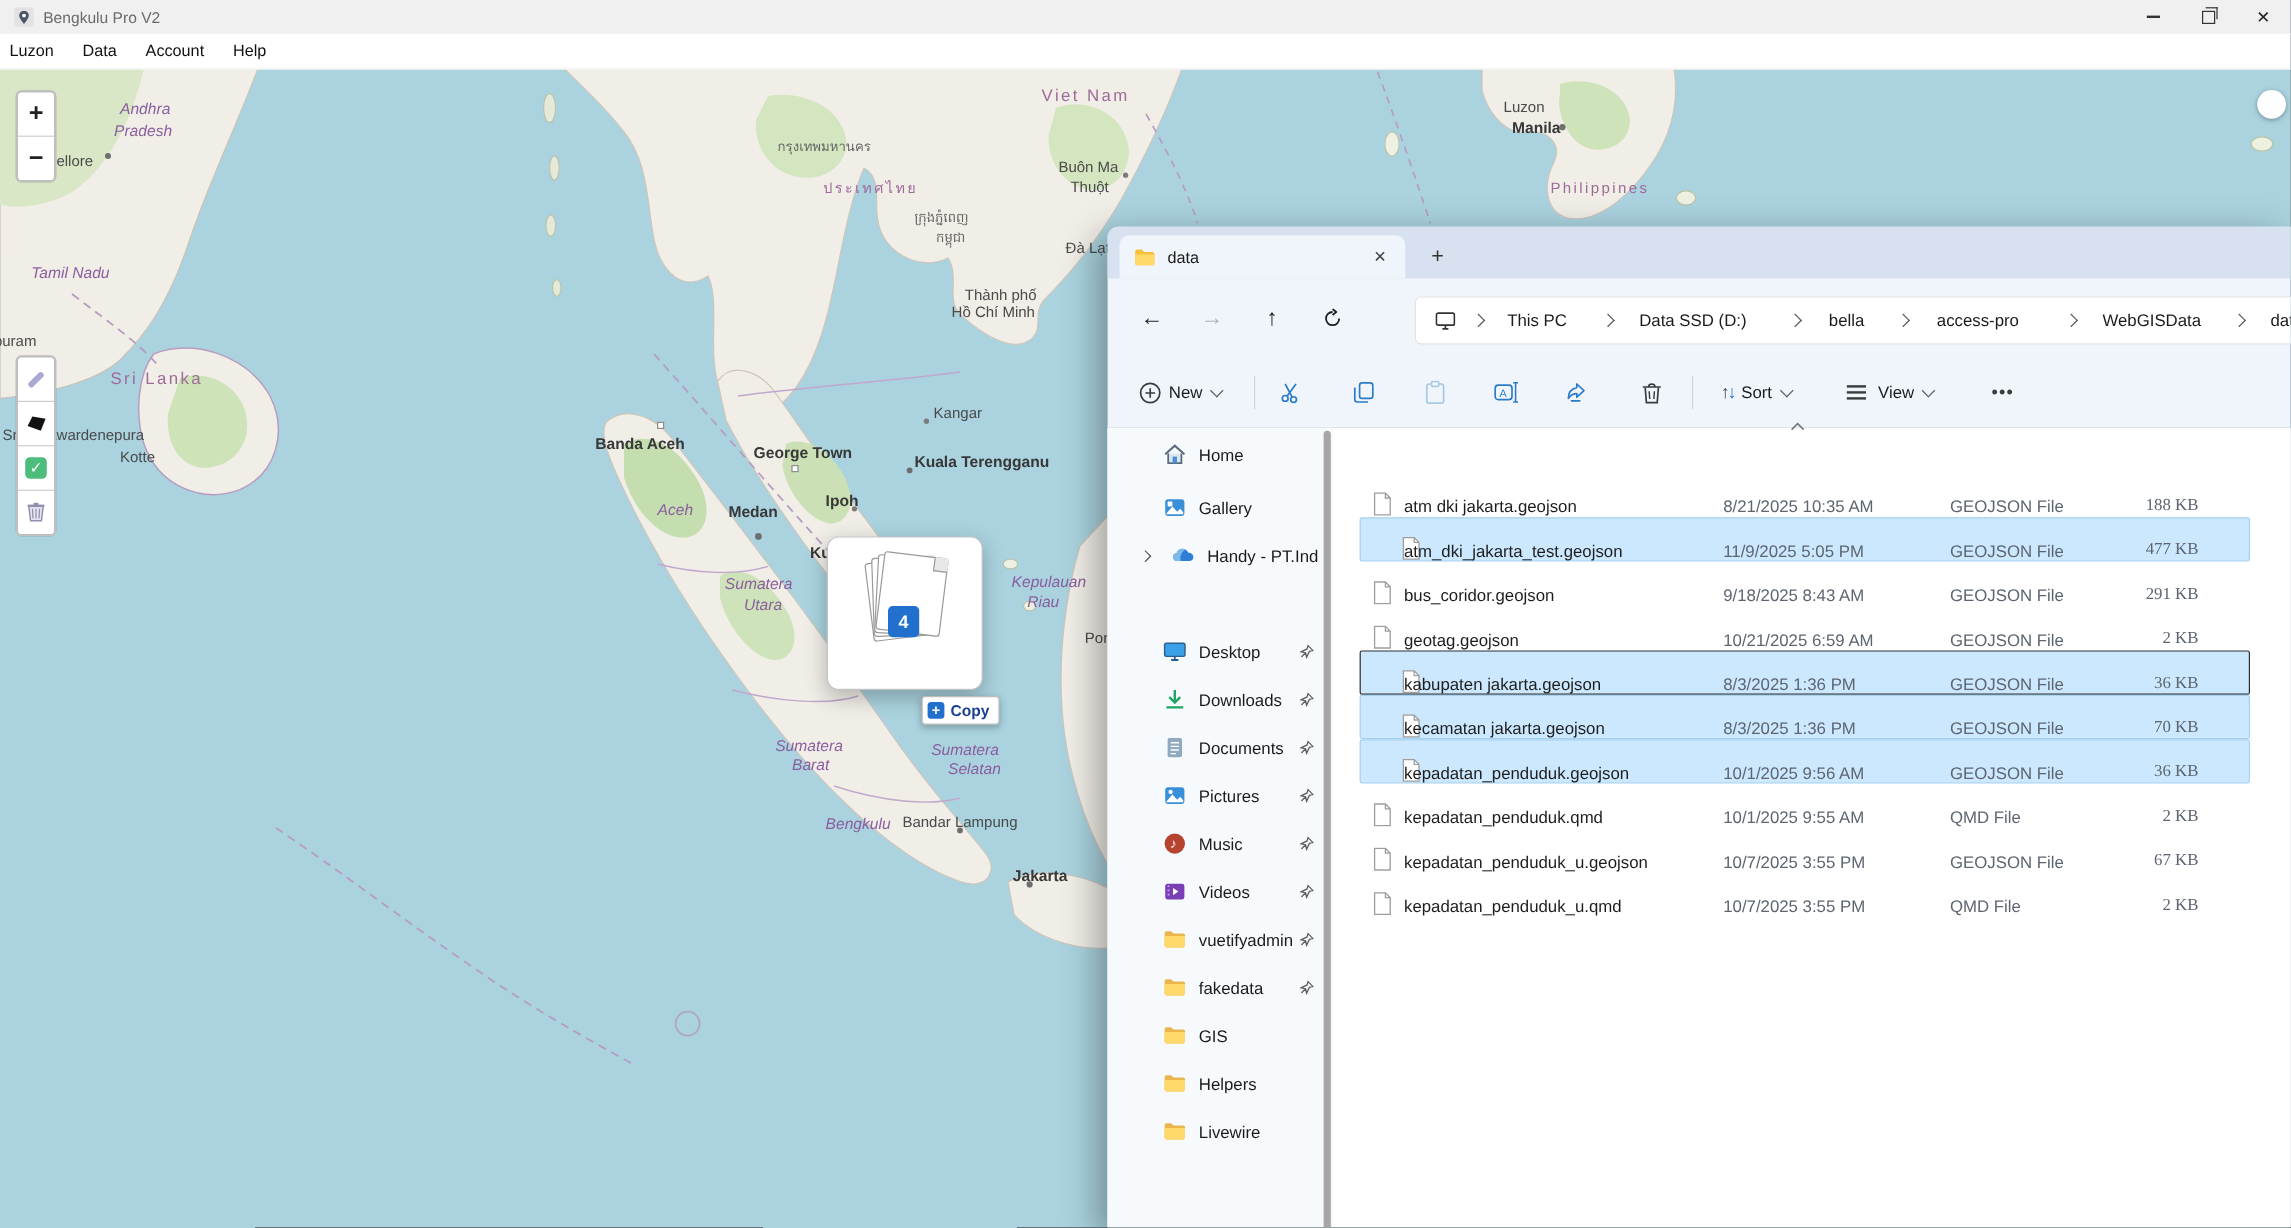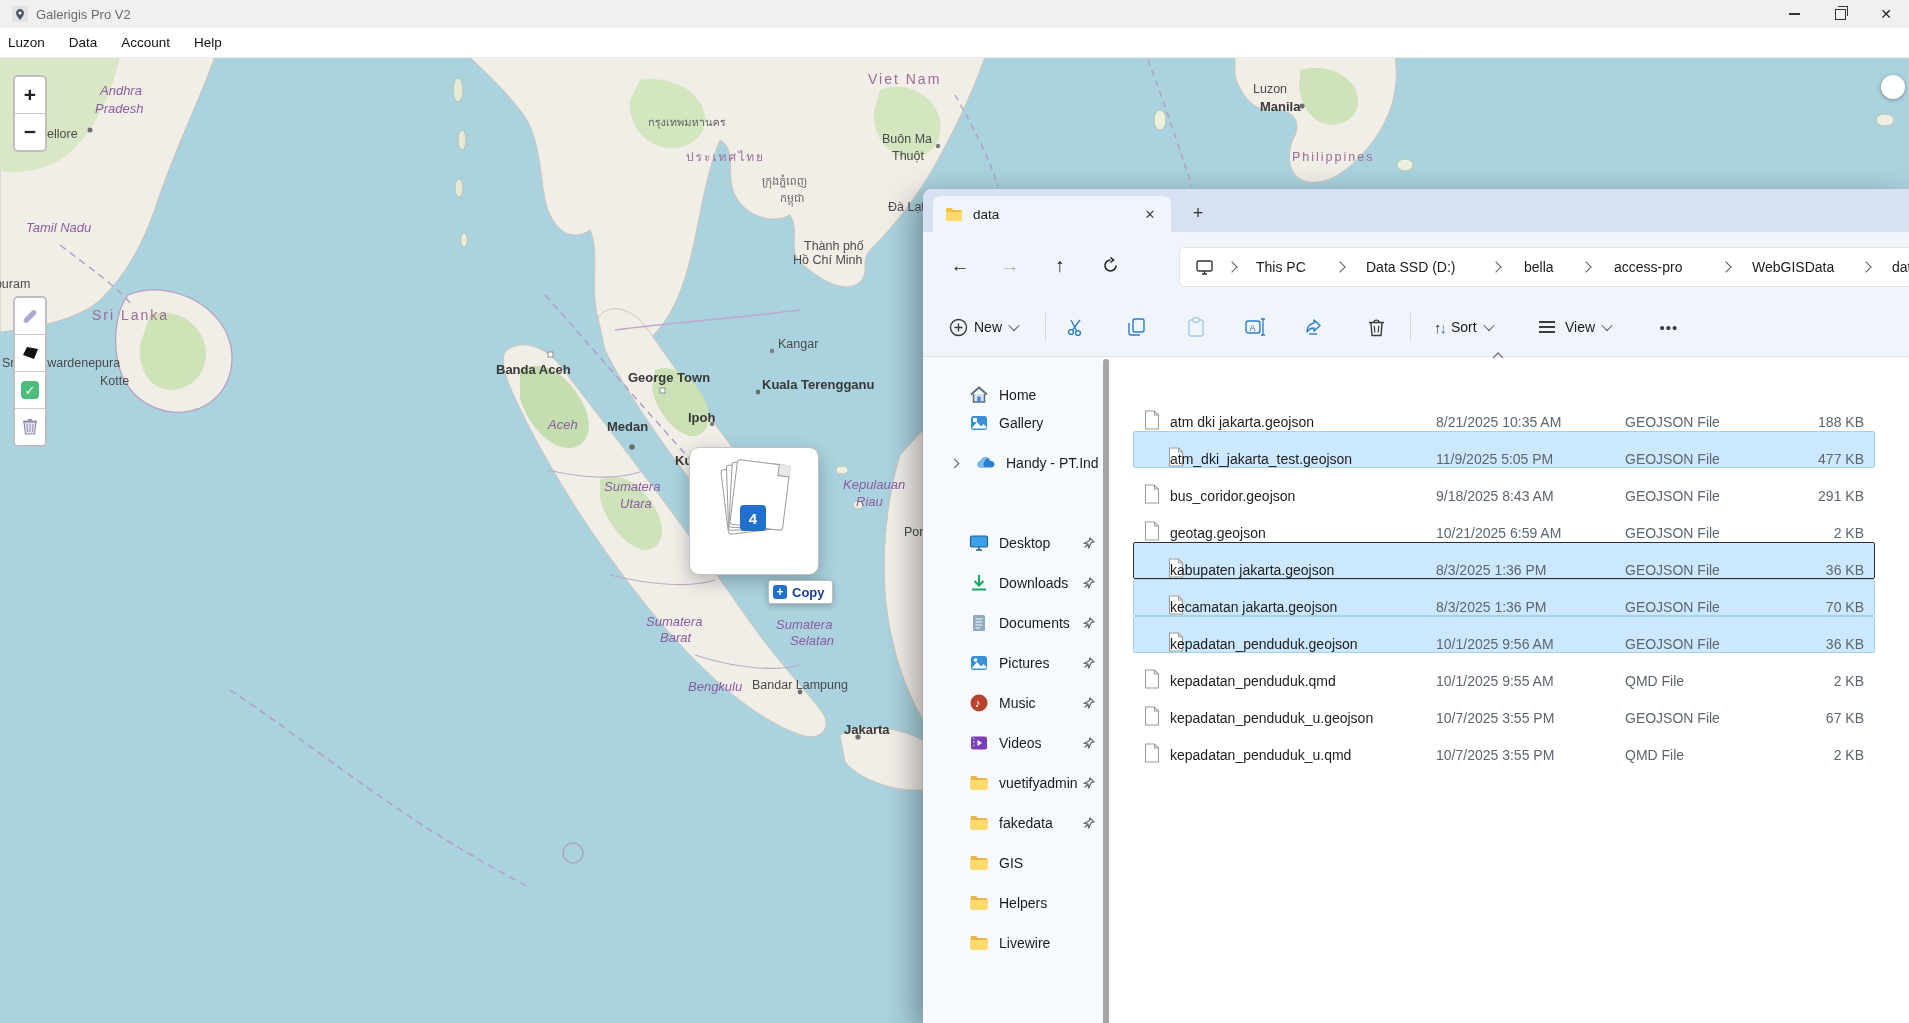--- a/index.html
+++ b/index.html
@@ -115,21 +115,21 @@
   .colh{position:absolute;top:4px;}
   .colsep{position:absolute;top:6px;width:1px;height:20px;background:#ececec;}
   #rows{position:absolute;left:22px;top:37px;width:742px;}
   .frow{position:relative;height:37px;display:flex;align-items:flex-end;border:1px solid transparent;border-radius:2px;box-sizing:border-box;}
   .frow.sel{background:#cce8ff;border-color:#a6d0f0;padding-left:24px;}
   .frow.focus{border-color:#2e2e2e;}
   .ficon{width:16px;height:20px;margin-left:10px;flex:none;}
   .fname{position:absolute;left:36px;font-size:14px;color:#1d1d1d;white-space:nowrap;}
   .fdate{position:absolute;left:302px;font-size:14px;color:#5d6670;white-space:nowrap;}
   .ftype{position:absolute;left:491px;font-size:14px;color:#5d6670;white-space:nowrap;}
-  .fsize{position:absolute;left:600px;width:130px;text-align:right;font-size:14px;color:#5d6670;white-space:nowrap;}
+  .fsize{position:absolute;left:568px;width:130px;text-align:right;font-size:14px;color:#5d6670;white-space:nowrap;font-family:Liberation Serif, serif;}
 </style>
 </head>
 <body>
 
 <div id="screen">
 
   <div id="mapwrap">
     <svg width="1909" height="966" viewBox="0 57 1909 966">
 
       <rect x="0" y="57" width="1909" height="966" fill="#aad3df"></rect>
@@ -401,21 +401,21 @@
       </div>
       <div class="cmditem" style="left:728px;width:36px;">
         <span class="dots">•••</span>
       </div>
     </div>
     <div id="bodydivider"></div>
 
     <div id="explorerbody">
 
       <div id="sidebar">
-        <div class="sbitem" style="top:20px">
+        <div class="sbitem" style="top:4px">
           <svg class="sbicon" viewBox="0 0 20 20">
             <path d="M2 9.5 L10 2.5 L18 9.5" fill="none" stroke="#5b6c7e" stroke-width="1.8"></path>
             <path d="M4.5 9 L4.5 17 L15.5 17 L15.5 9" fill="#dce6f0" stroke="#5b6c7e" stroke-width="1.5"></path>
             <rect x="8.2" y="11.5" width="3.6" height="5.5" fill="#4a90d9"></rect>
           </svg>
           <span class="sblabel">Home</span>
         </div>
         <div class="sbitem" style="top:48px">
           <svg class="sbicon" viewBox="0 0 20 20">
             <rect x="2" y="3" width="16" height="14" rx="2.5" fill="#3a8fd9"></rect>
@@ -649,21 +649,21 @@
     </div>
   </div>
 
   <div id="titlebar">
     <div class="appicon">
       <svg width="10" height="11" viewBox="0 0 10 11">
           <path d="M5 0 C7.2 0 9 1.8 9 4 C9 6.5 5 11 5 11 C5 11 1 6.5 1 4 C1 1.8 2.8 0 5 0 Z" fill="#4a5568"></path>
           <circle cx="5" cy="4" r="1.6" fill="#fff"></circle>
         </svg>
     </div>
-    <span class="title">Galerigis Pro V2</span>
+    <span class="title">Bengkulu Pro V2</span>
     <div id="wincontrols">
       <div class="winbtn">
           <div class="bar"></div>
         </div>
       <div class="winbtn">
           <div class="sq2"></div>
         </div>
       <div class="winbtn">
           <span class="x">✕</span>
         </div>

